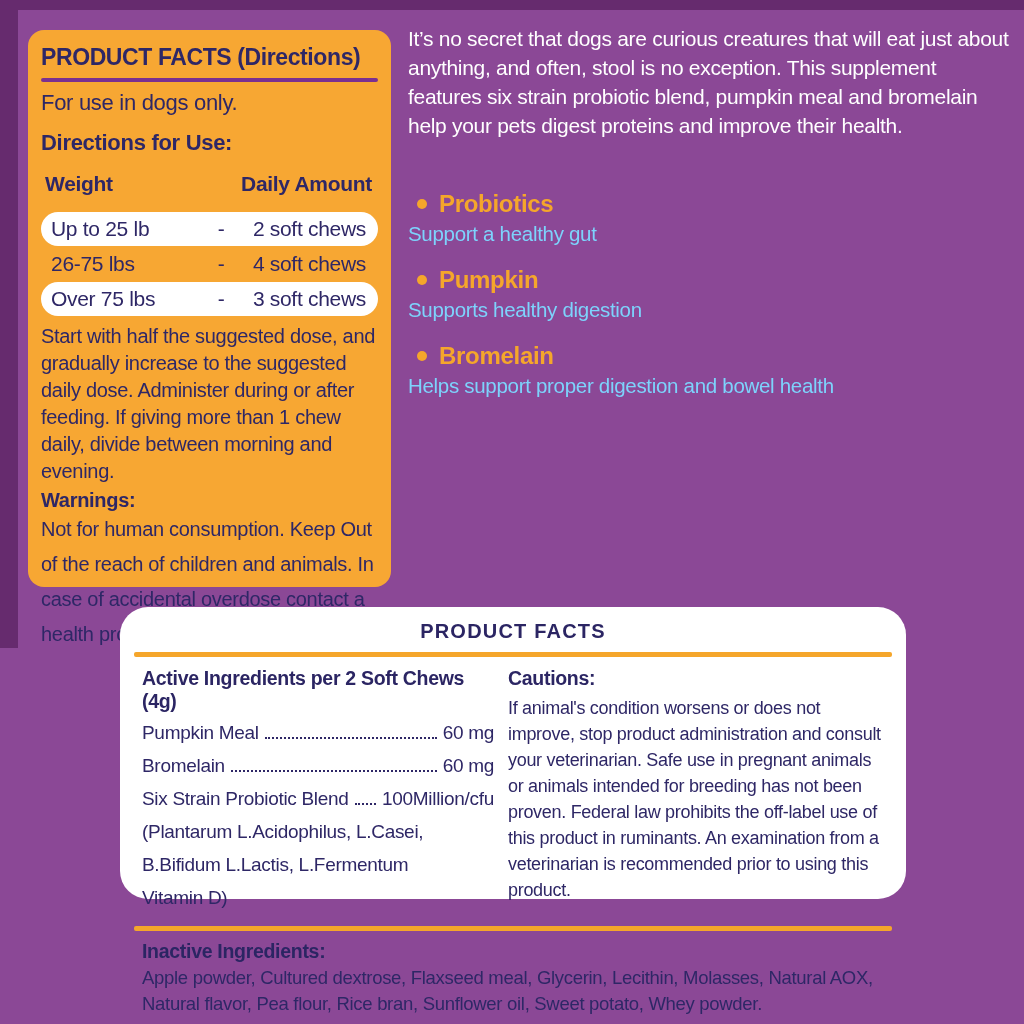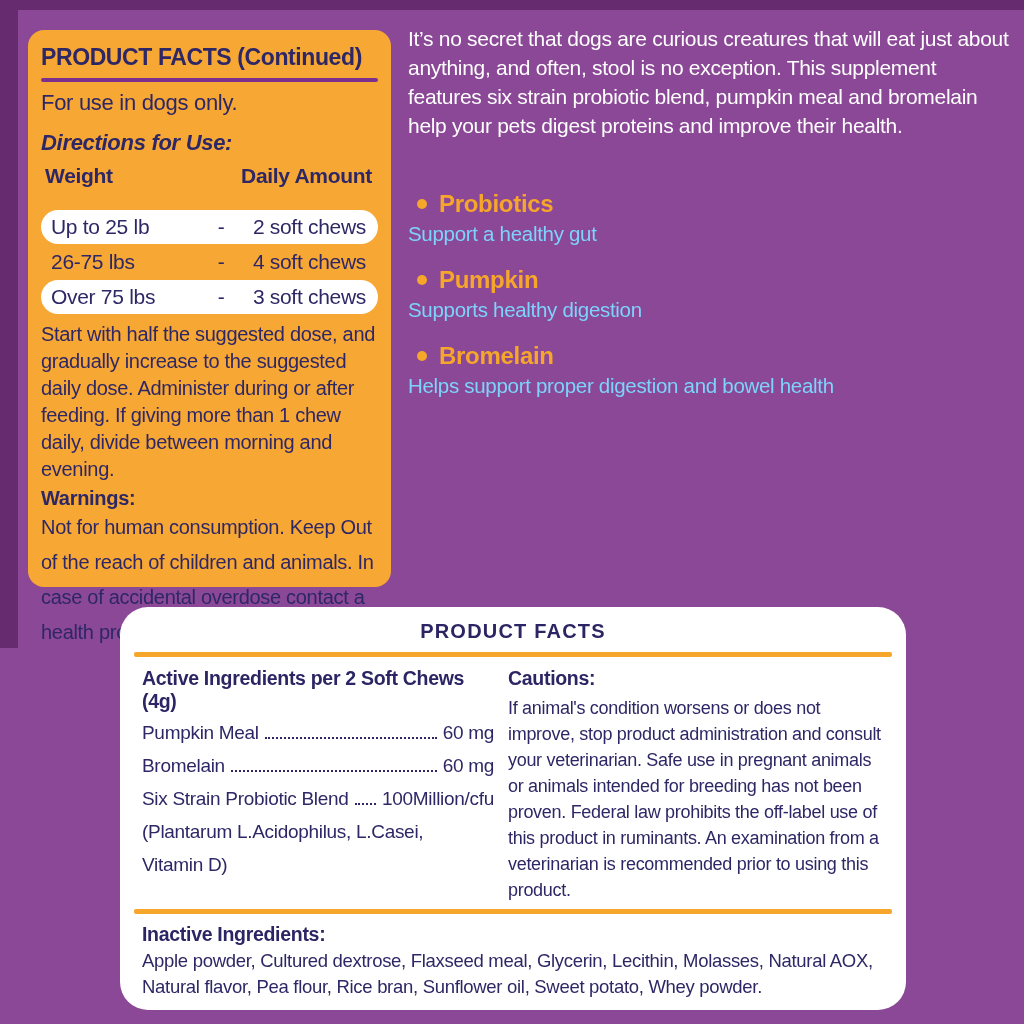--- a/index.html
+++ b/index.html
@@ -39,26 +39,26 @@
     letter-spacing: -0.4px;
     padding-top: 4px;
   }
   .title-divider {
     height: 4px;
     background: #7B3090;
     margin: 7px 0 8px 0;
     border-radius: 2px;
   }
   .usage-note { font-size: 22px; margin-bottom: 14px; }
-  .directions-heading { font-size: 22px; font-weight: bold; margin-bottom: 8px; font-style: italic; }
+  .directions-heading { font-size: 22px; font-weight: bold; margin-bottom: 16px; }
   .dose-table { width: 100%; }
   .t-head {
     display: flex; justify-content: space-between;
     font-size: 21px; font-weight: bold;
-    padding: 0 6px 22px 4px;
+    padding: 0 6px 16px 4px;
   }
   .t-row {
     display: flex; align-items: center;
     font-size: 21px;
     height: 34px;
     padding: 0 12px 0 10px;
     margin-bottom: 1px;
   }
   .t-row.pill { background: #FFFFFF; border-radius: 17px; }
   .cell-weight { flex: 0 0 150px; }
@@ -105,21 +105,21 @@
   .benefit-desc {
     color: #7dd3fc;
     font-size: 20.5px;
     line-height: 26px;
   }
 
   
   .facts-panel {
     position: absolute;
     left: 120px; top: 607px;
-    width: 786px; height: 403px;
+    width: 786px; height: 292px;
     background: #FFFFFF;
     border-radius: 28px;
     padding: 13px 22px 14px 22px;
   }
   .facts-title {
     text-align: center;
     font-size: 20px;
     font-weight: bold;
     letter-spacing: 1.2px;
     color: #2B2563;
@@ -166,21 +166,21 @@
     color: #2E2766;
   }
 </style>
 </head>
 <body>
 
 <div class="edge-top"></div>
 <div class="edge-left"></div>
 
 <div class="orange-panel">
-  <div class="panel-title">PRODUCT FACTS (Continued)</div>
+  <div class="panel-title">PRODUCT FACTS (Directions)</div>
   <div class="title-divider"></div>
   <div class="usage-note">For use in dogs only.</div>
   <div class="directions-heading">Directions for Use:</div>
 
   <div class="dose-table">
     <div class="t-head">
       <span>Weight</span>
       <span>Daily Amount</span>
     </div>
     <div class="t-row pill">
@@ -251,20 +251,23 @@
       </div>
       <div class="ing-row">
         <span>Six Strain Probiotic Blend</span>
         <span class="ing-leader"></span>
         <span class="ing-value">100Million/cfu</span>
       </div>
       <div class="ing-row">
         <span>(Plantarum L.Acidophilus, L.Casei,</span>
       </div>
       <div class="ing-row">
+        <span>B.Bifidum L.Lactis, L.Fermentum</span>
+      </div>
+      <div class="ing-row">
         <span>Vitamin D)</span>
       </div>
     </div>
 
     <div class="col-cautions">
       <div class="cautions-heading">Cautions:</div>
       <div class="cautions-text">If animal's condition worsens or does not improve, stop product administration and consult your veterinarian. Safe use in pregnant animals or animals intended for breeding has not been proven. Federal law prohibits the off-label use of this product in ruminants. An examination from a veterinarian is recommended prior to using this product.</div>
     </div>
   </div>
 

